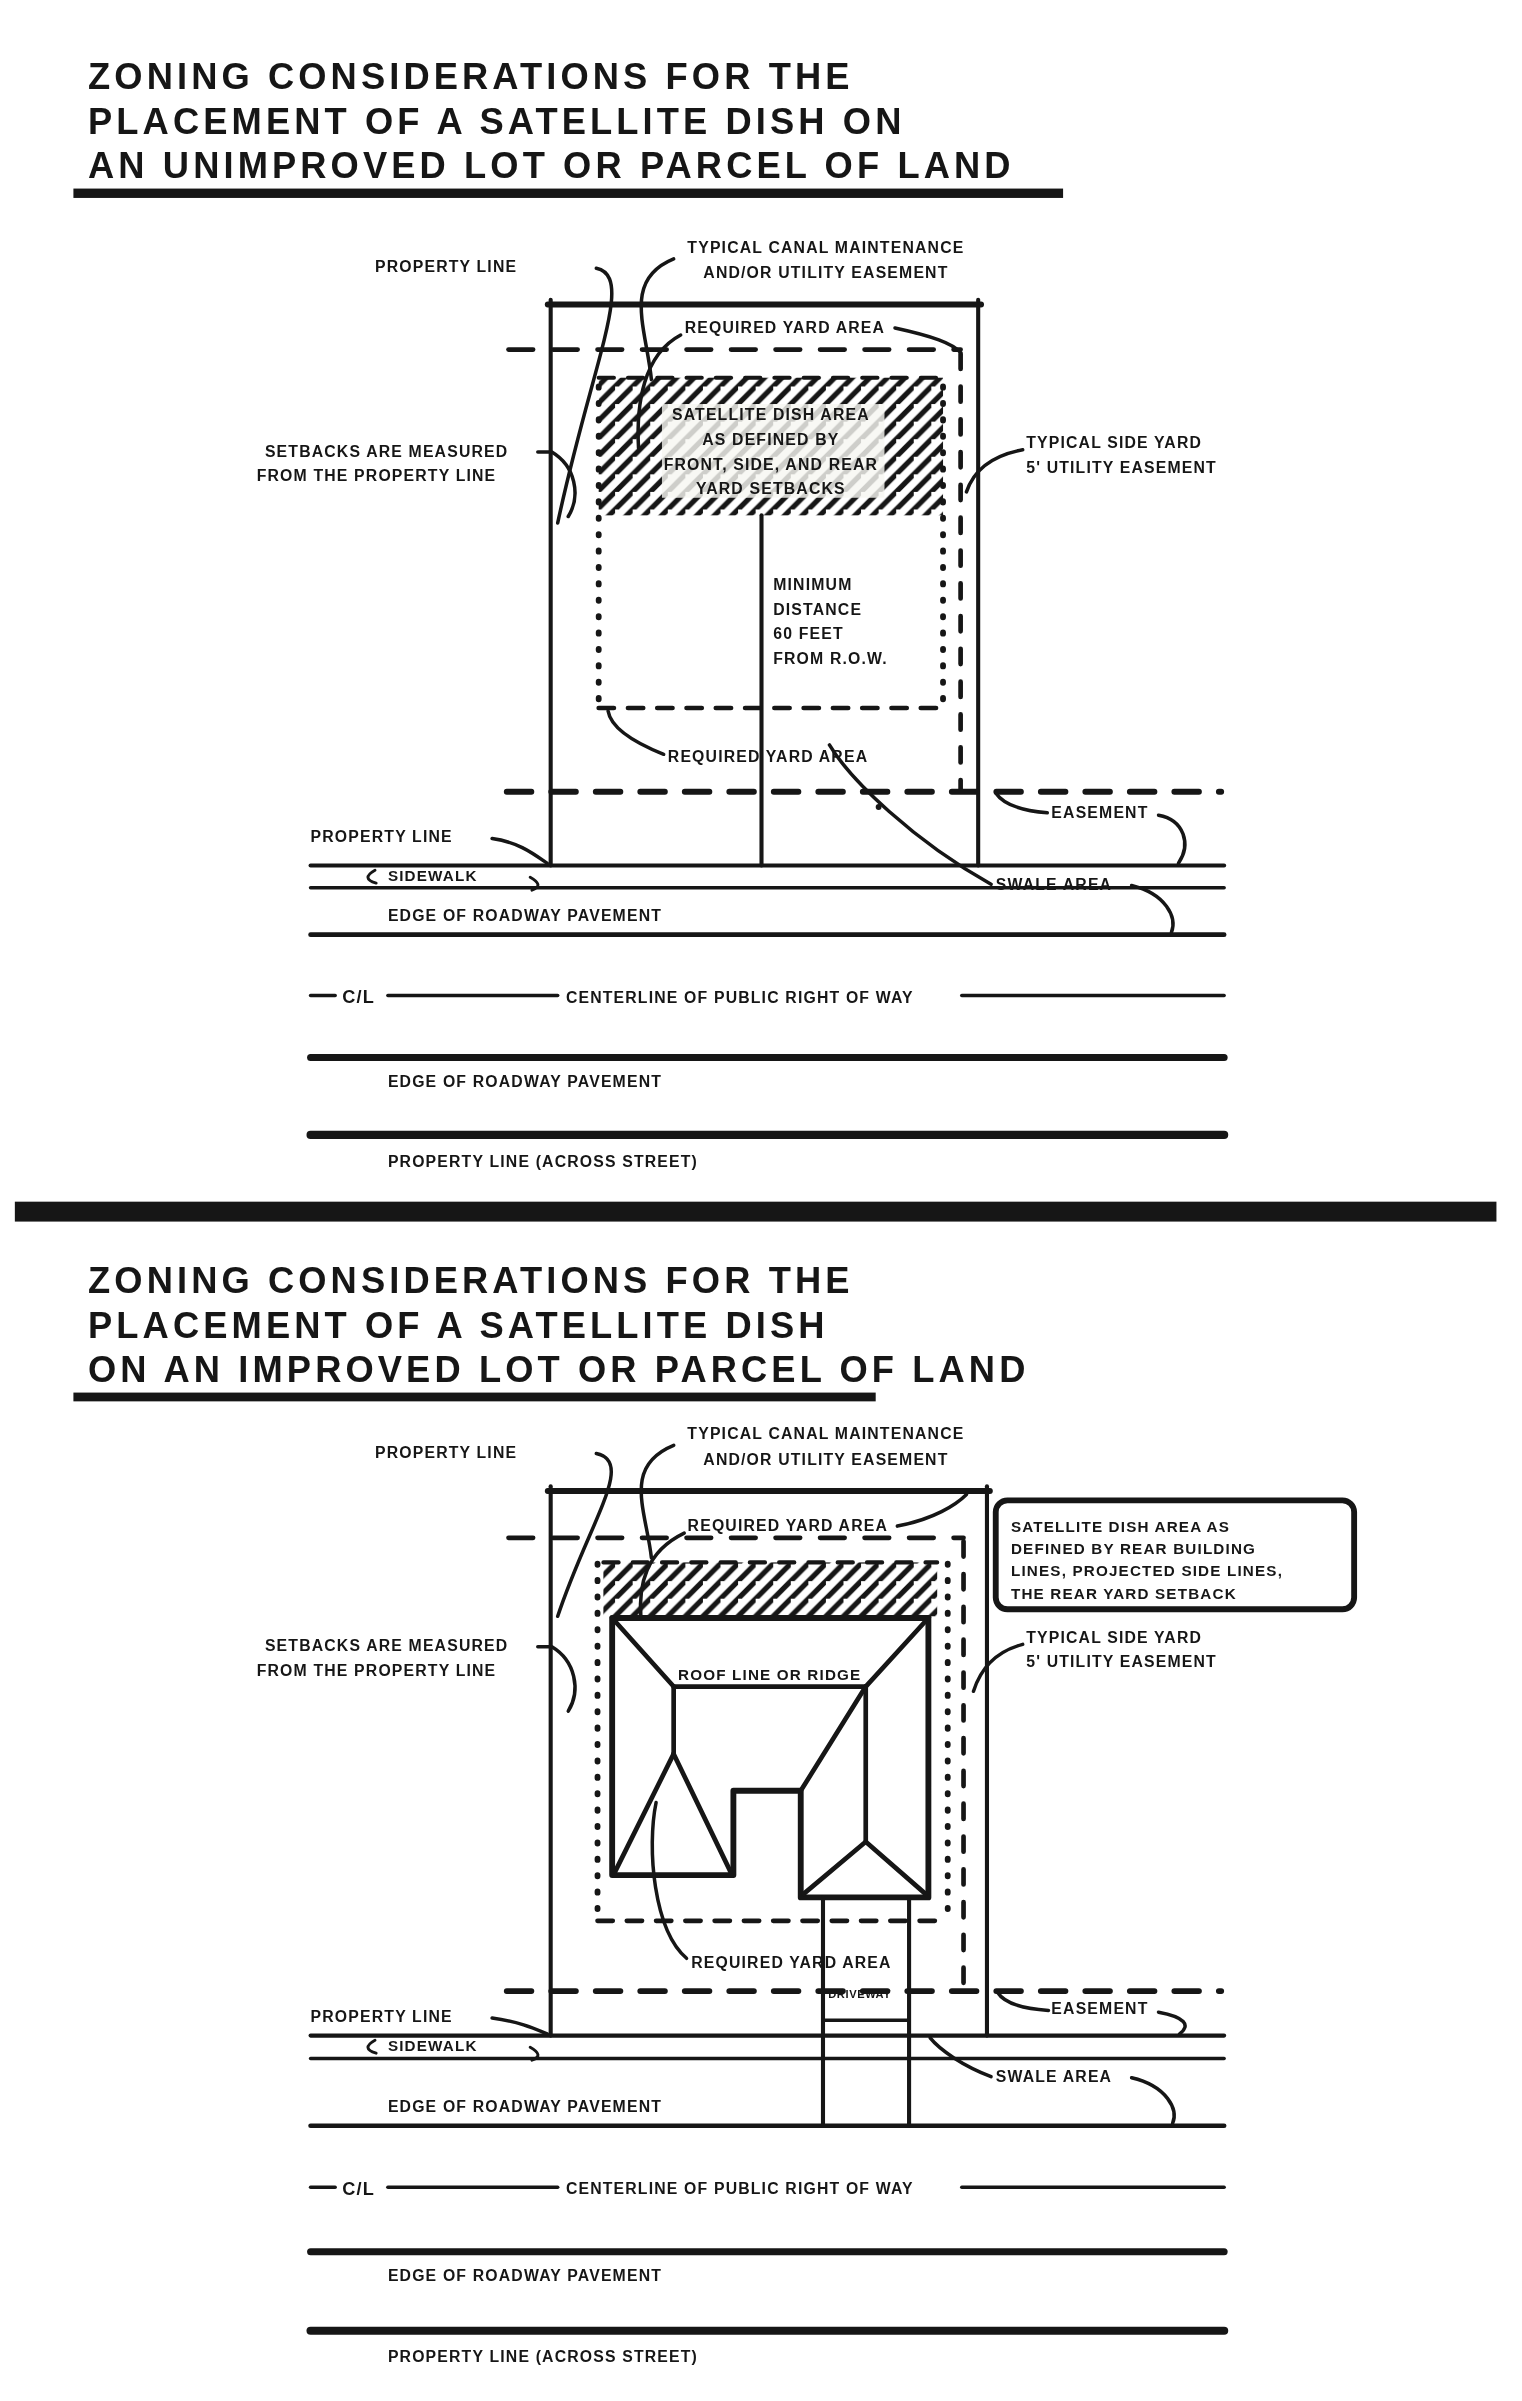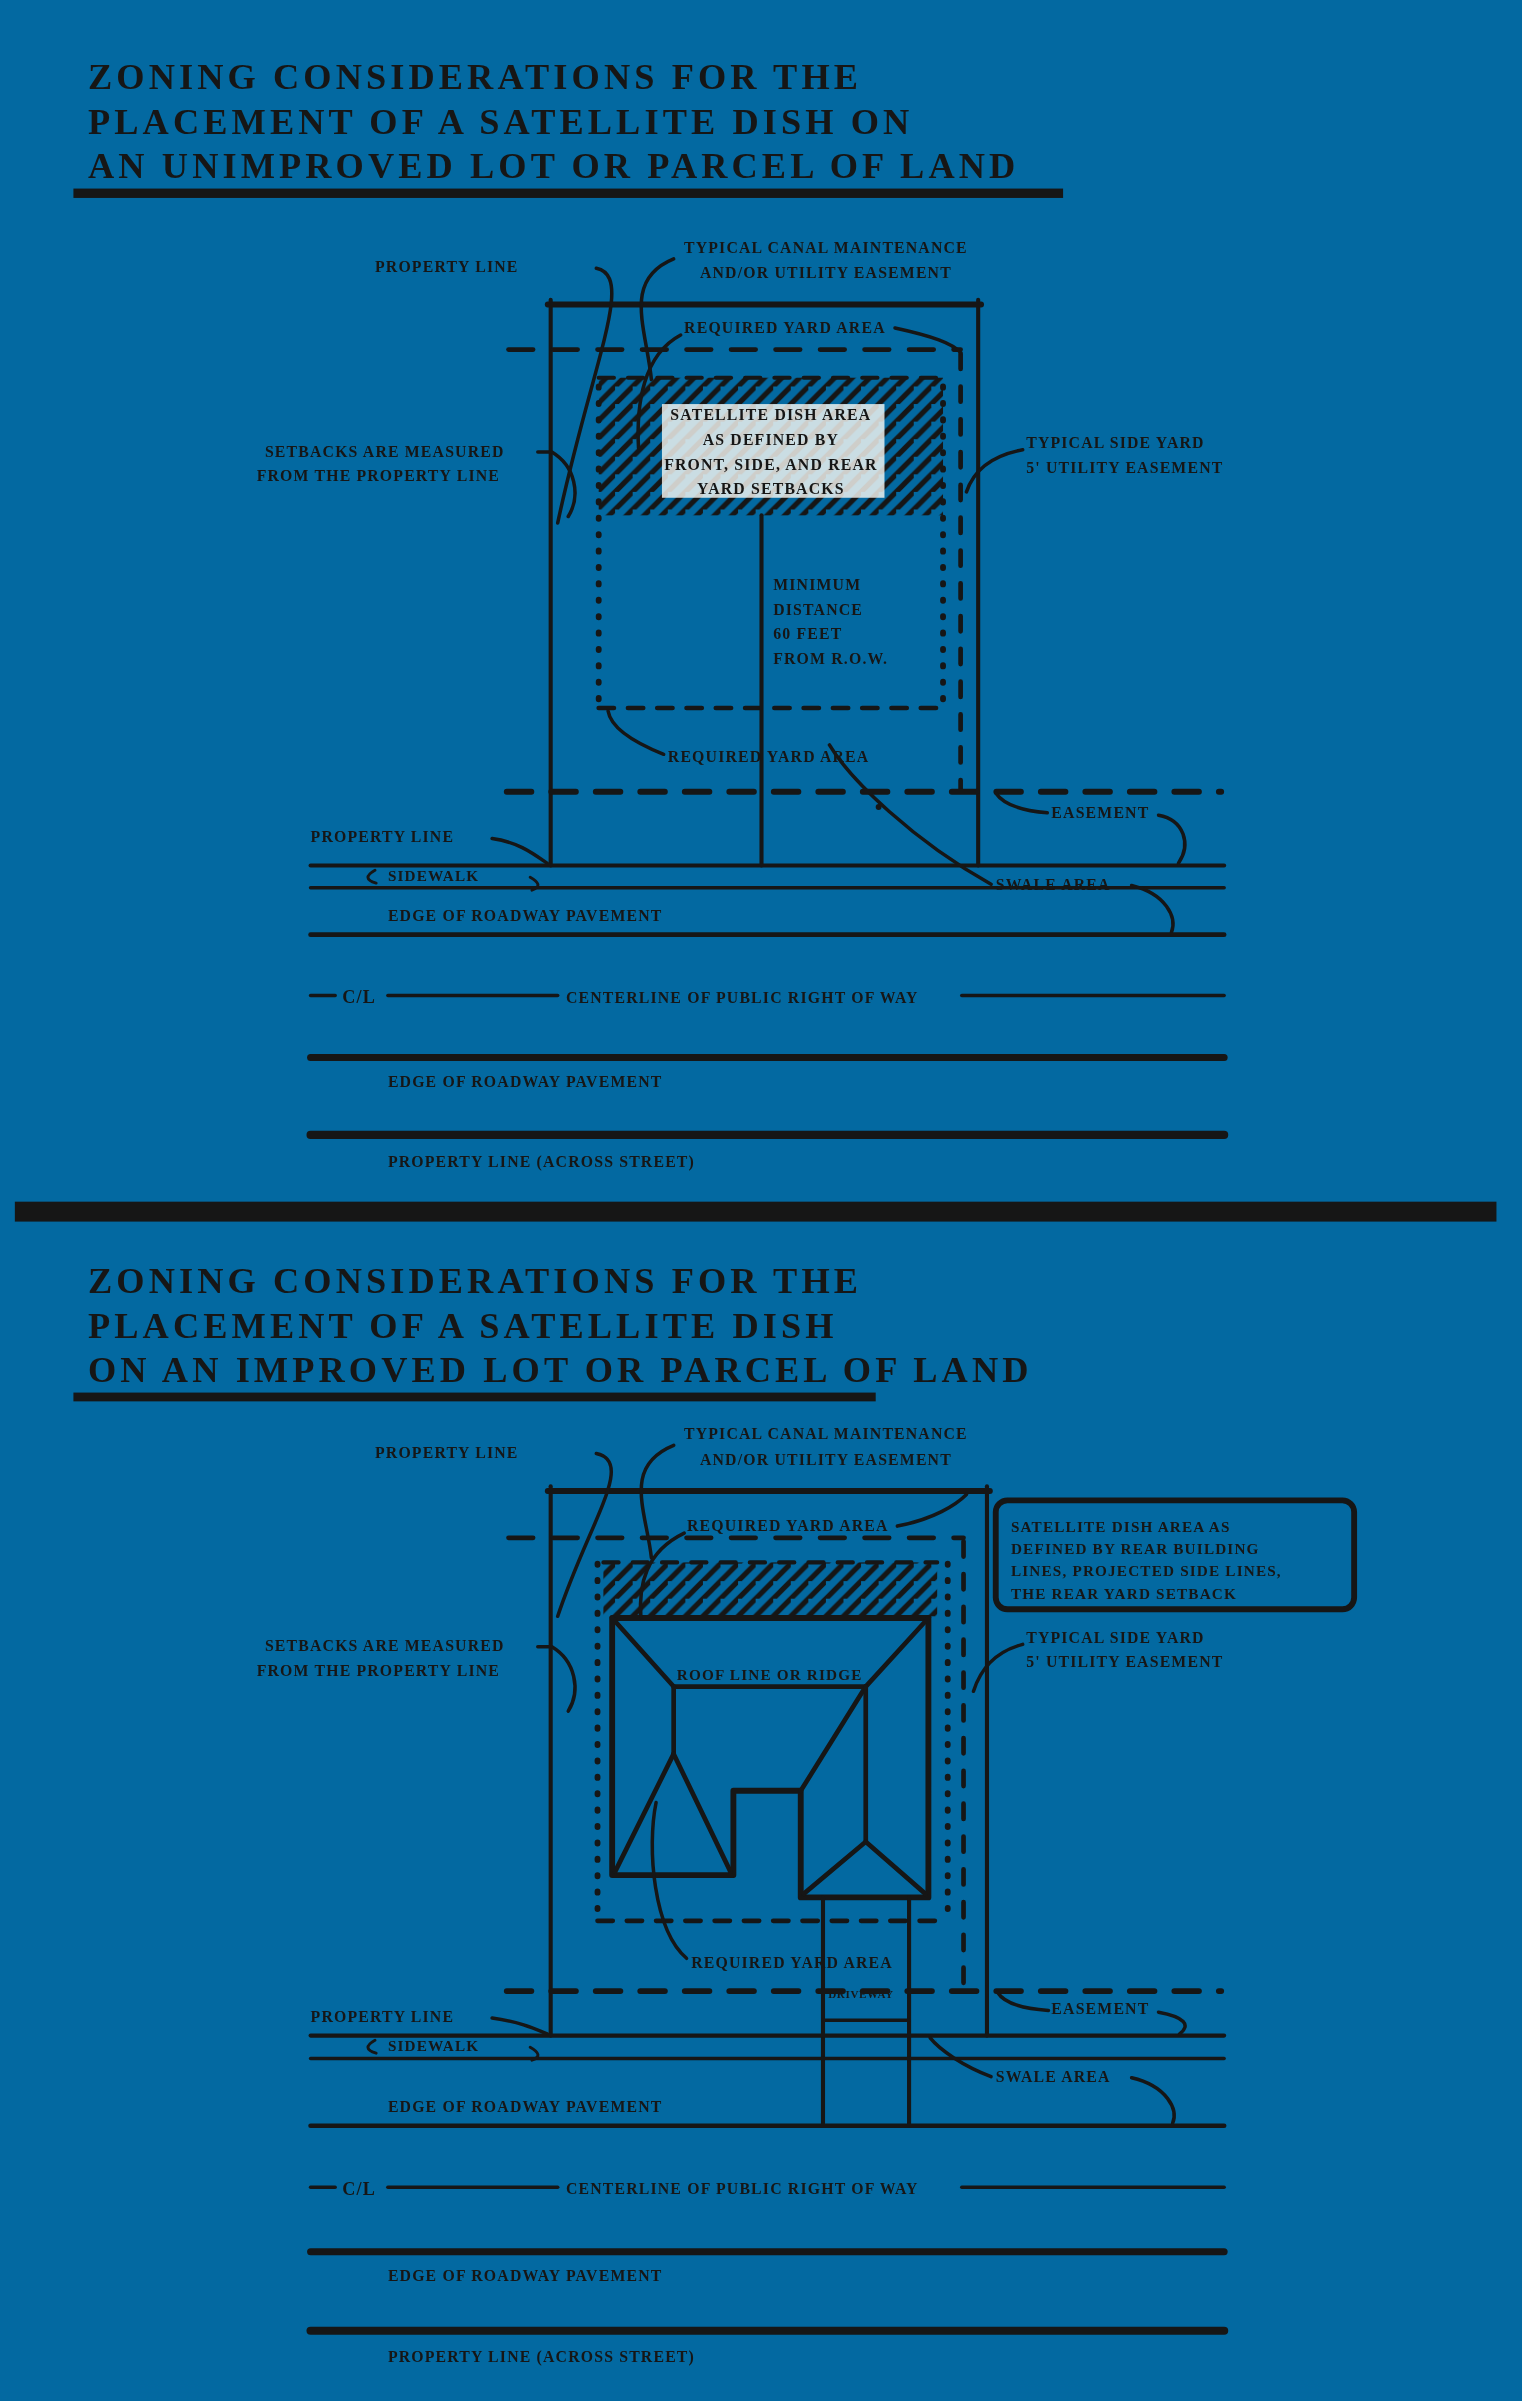--- a/index.html
+++ b/index.html
@@ -1,18 +1,18 @@
 <!DOCTYPE html>
 <html style="font-size:9.4px"><head>
 <meta charset="utf-8">
 <style>
   html,body{margin:0;padding:0;background:#e8e6e0;}
   .sheet{
-    position:relative;width:1523px;height:2401px;background:#0369a1;
-    font-family:Liberation Serif, serif;color:#161616;overflow:hidden;
+    position:relative;width:1523px;height:2401px;background:#ffffff;
+    font-family:Liberation Sans, sans-serif;color:#161616;overflow:hidden;
   }
   svg{position:absolute;left:0;top:0;}
   .ln{stroke:#161616;fill:none;stroke-linecap:round;stroke-linejoin:round;} .w5{stroke-width:5;} .w6{stroke-width:6;} .w7{stroke-width:7;}
   .w8{stroke-width:8;} .w10{stroke-width:10;} .w12{stroke-width:12;} .w14{stroke-width:14;}
   .dashL{stroke-dasharray:42 34;}      
   .dashM{stroke-dasharray:26 30;}      
   .dashB{stroke-dasharray:26 24;}      
   .dot{stroke-dasharray:2 26;stroke-linecap:round;stroke-width:10;}
   .t{fill:#161616;font-weight:bold;letter-spacing:2px;}
   .title{font-size:62px;letter-spacing:7px;}

